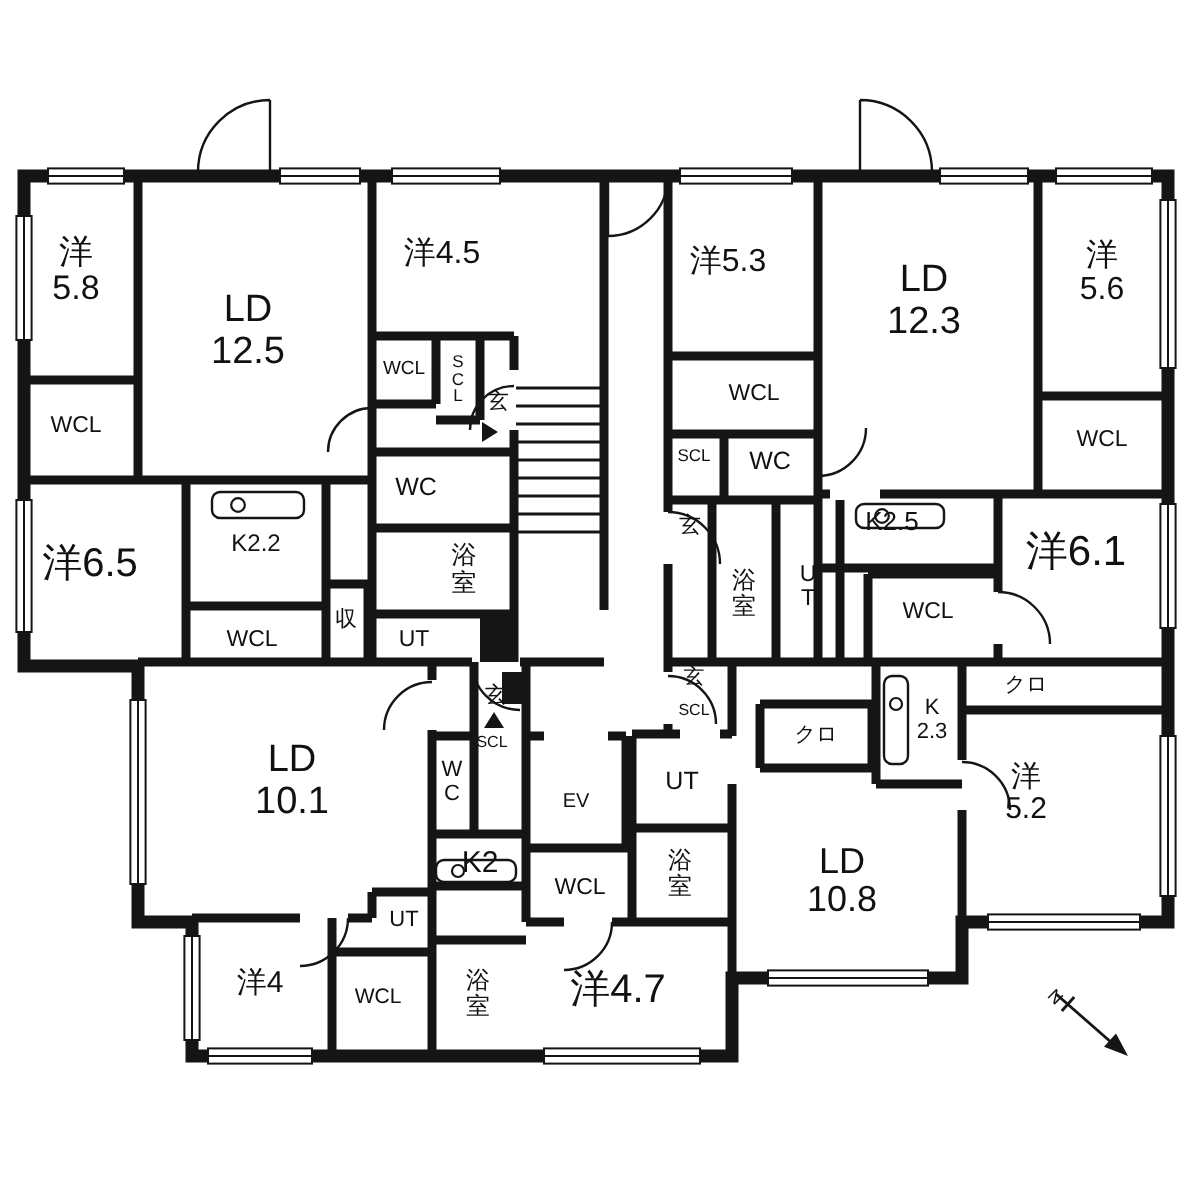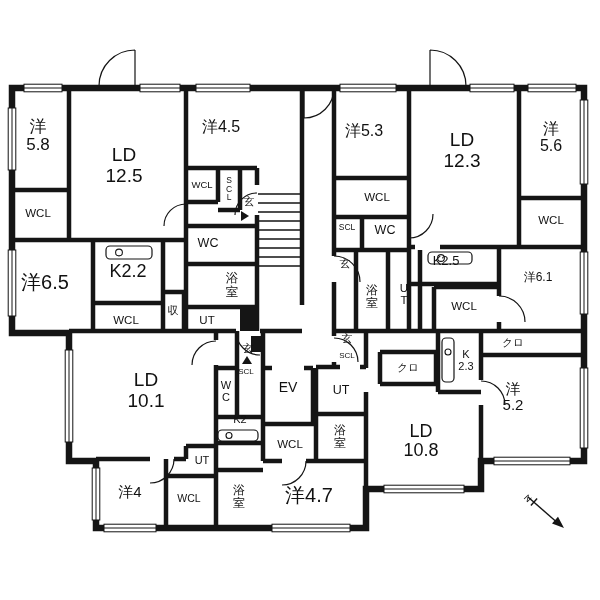--- a/index.html
+++ b/index.html
@@ -152,21 +152,21 @@
   </svg>
 
   <div class="lbl" style="left:527px;top:499px;font-size:9px;transform:translate(-50%,-50%) rotate(45deg);">N</div>
 
   <div class="lbl" style="left:38px;top:136px;font-size:17px">洋
 5.8</div>
   <div class="lbl" style="left:124px;top:166px;font-size:19px">LD
 12.5</div>
   <div class="lbl" style="left:38px;top:213px;font-size:11.5px">WCL</div>
   <div class="lbl" style="left:45px;top:283px;font-size:20px">洋6.5</div>
-  <div class="lbl" style="left:128px;top:272px;font-size:18px">K2.2</div>
+  <div class="lbl" style="left:128px;top:272px;font-size:12px">K2.2</div>
   <div class="lbl" style="left:126px;top:320px;font-size:11.5px">WCL</div>
   <div class="lbl" style="left:173px;top:311px;font-size:11px">収</div>
   <div class="lbl" style="left:207px;top:320px;font-size:11.5px">UT</div>
   <div class="lbl" style="left:208px;top:244px;font-size:12.5px">WC</div>
   <div class="lbl" style="left:232px;top:285px;font-size:12.5px">浴
 室</div>
   <div class="lbl" style="left:202px;top:185px;font-size:9.5px">WCL</div>
   <div class="lbl" style="left:221px;top:127px;font-size:16px">洋4.5</div>
   <div class="lbl" style="left:229px;top:189px;font-size:8.5px;line-height:1">S
 C
@@ -182,33 +182,33 @@
   <div class="lbl" style="left:377px;top:197px;font-size:11.5px">WCL</div>
   <div class="lbl" style="left:347px;top:228px;font-size:8.5px">SCL</div>
   <div class="lbl" style="left:385px;top:231px;font-size:12.5px">WC</div>
   <div class="lbl" style="left:345px;top:264px;font-size:11px">玄</div>
   <div class="lbl" style="left:372px;top:297px;font-size:12px">浴
 室</div>
   <div class="lbl" style="left:404px;top:294px;font-size:11.5px">U
 T</div>
   <div class="lbl" style="left:446px;top:261px;font-size:13px">K2.5</div>
   <div class="lbl" style="left:464px;top:306px;font-size:11.5px">WCL</div>
-  <div class="lbl" style="left:538px;top:277px;font-size:12px">洋6.1</div>
+  <div class="lbl" style="left:538px;top:277px;font-size:21px">洋6.1</div>
 
   <div class="lbl" style="left:248px;top:349px;font-size:11px">玄</div>
   <div class="lbl" style="left:246px;top:372px;font-size:8px">SCL</div>
   <div class="lbl" style="left:226px;top:392px;font-size:11px">W
 C</div>
   <div class="lbl" style="left:146px;top:391px;font-size:19px">LD
 10.1</div>
-  <div class="lbl" style="left:288px;top:388px;font-size:14px">EV</div>
+  <div class="lbl" style="left:288px;top:402px;font-size:10px">EV</div>
   <div class="lbl" style="left:341px;top:391px;font-size:12.5px">UT</div>
   <div class="lbl" style="left:340px;top:437px;font-size:12px">浴
 室</div>
-  <div class="lbl" style="left:240px;top:420px;font-size:11px">K2</div>
+  <div class="lbl" style="left:240px;top:432px;font-size:15px">K2</div>
   <div class="lbl" style="left:290px;top:444px;font-size:11.5px">WCL</div>
   <div class="lbl" style="left:202px;top:461px;font-size:11px">UT</div>
   <div class="lbl" style="left:130px;top:492px;font-size:15px">洋4</div>
   <div class="lbl" style="left:189px;top:499px;font-size:10.5px">WCL</div>
   <div class="lbl" style="left:239px;top:497px;font-size:12px">浴
 室</div>
   <div class="lbl" style="left:309px;top:496px;font-size:20px">洋4.7</div>
 
   <div class="lbl" style="left:421px;top:441px;font-size:18px">LD
 10.8</div>

